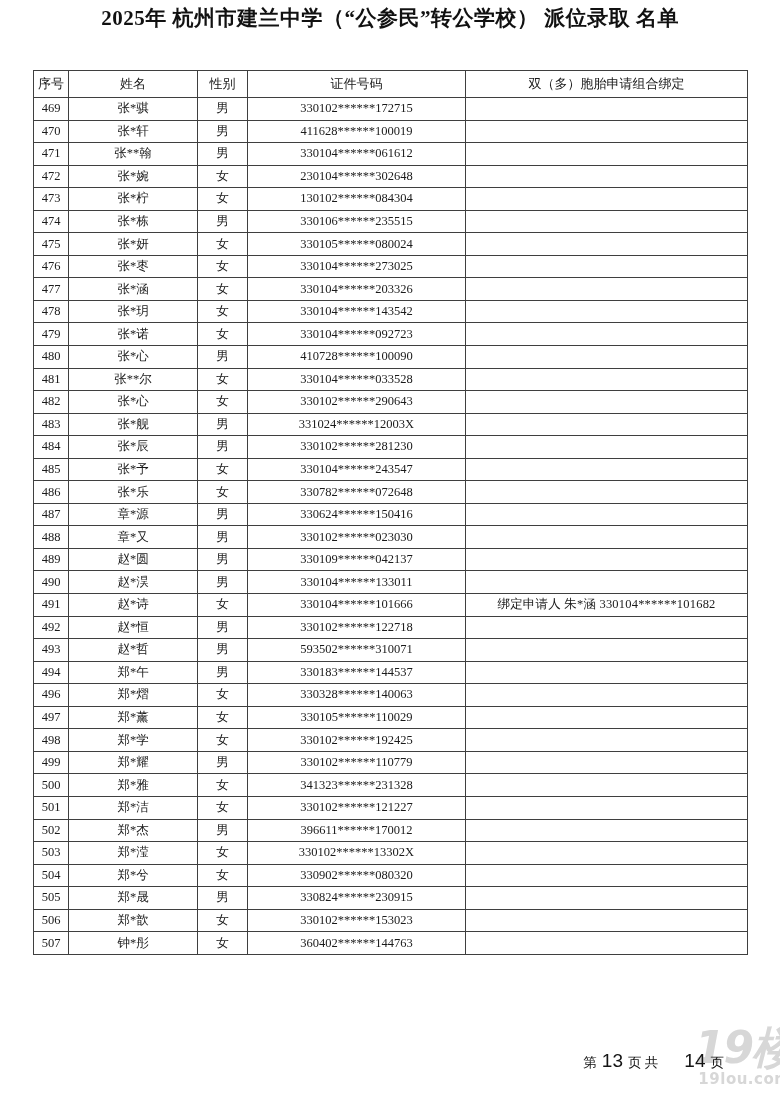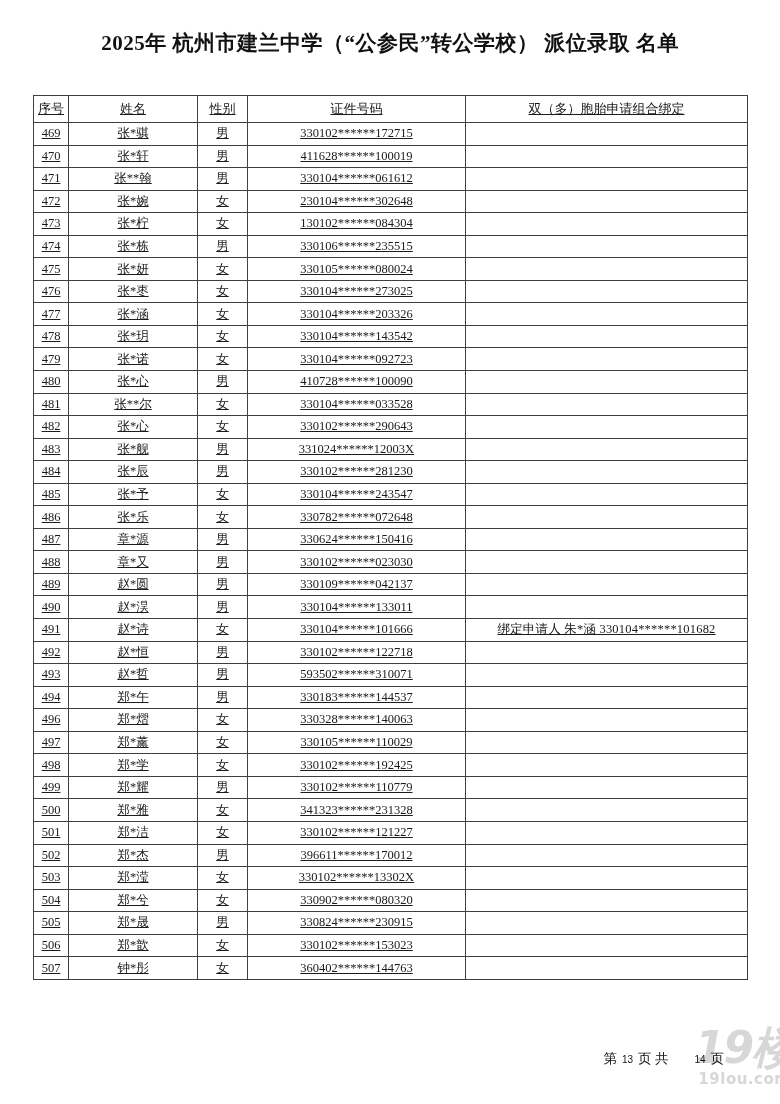--- a/index.html
+++ b/index.html
@@ -9,33 +9,32 @@
   }
   body {
     width: 780px;
     height: 1104px;
     position: relative;
     overflow: hidden;
     font-family: "Liberation Serif", "DejaVu Serif", serif;
     color: #1c1c1c;
   }
   .page-title {
-    padding-top: 29px;
+    padding-top: 4px;
     text-align: center;
     font-size: 21px;
     font-weight: bold;
     letter-spacing: 0.5px;
     color: #111;
   }
   table.roster {
     border-collapse: collapse;
     table-layout: fixed;
     width: 714px;
     margin: 38px 0 16px 33px;
-    text-decoration: underline;
   }
   table.roster th,
   table.roster td {
     border: 1px solid #3f3f3f;
     text-align: center;
     vertical-align: middle;
     padding: 0 2px;
     overflow: hidden;
     white-space: nowrap;
   }
@@ -60,21 +59,21 @@
     position: absolute;
     top: 1050px;
     right: 56px;
     font-size: 13.5px;
     color: #141414;
     z-index: 2;
     white-space: nowrap;
   }
   .footer .num {
     font-family: "Liberation Sans", "DejaVu Sans", sans-serif;
-    font-size: 10px;
+    font-size: 19px;
     margin: 0 5px;
   }
   .footer .num-total { margin-left: 26px; }
   .watermark {
     position: absolute;
     top: 1026px;
     right: -14px;
     z-index: 1;
     text-align: center;
     color: #d7d7d7;

